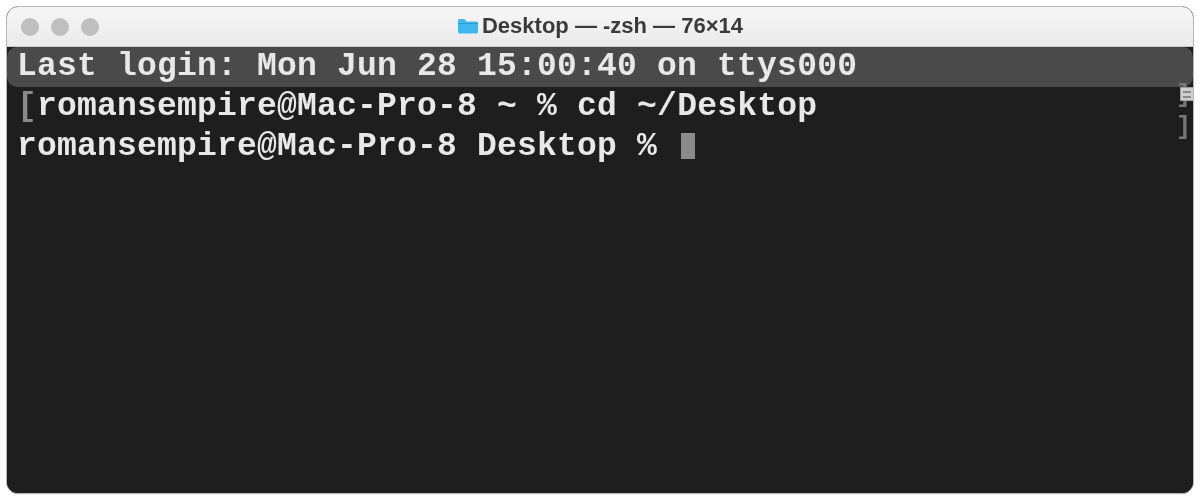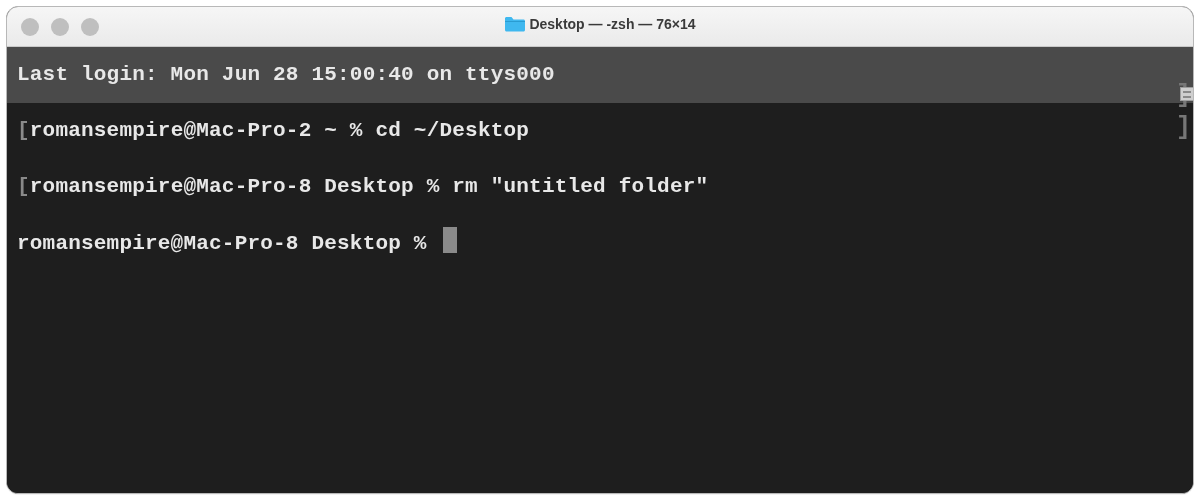--- a/index.html
+++ b/index.html
@@ -45,39 +45,40 @@
     position: absolute;
     left: 0; right: 0;
     text-align: center;
     pointer-events: none;
   }
   .title-inner {
     display: inline-flex;
     align-items: center;
     gap: 3px;
     font-family: -apple-system, Helvetica, Arial, sans-serif;
-    font-size: 14px;
+    font-size: 22px;
     font-weight: 700;
     color: #3a3a3a;
   }
   .folder-icon svg { display:block; }
   .terminal-body {
     position: relative;
     width: 100%;
     height: calc(100% - 40px);
     background: #1e1e1e;
   }
   .line {
-    font-size: 21px;
+    font-size: 33px;
     line-height: 32px;
     letter-spacing: 0.2px;
     color: #e8e8e8;
     white-space: pre;
-    padding: 12px 10px;
+    padding: 4px 10px;
     font-weight: 600;
+    border-radius: 10px;
   }
   .line.highlight {
     background: #4a4a4a;
   }
   .line .bracket {
     color: #8a8a8a;
   }
   .cursor {
     display: inline-block;
     width: 14px;
@@ -135,23 +136,22 @@
           </svg>
         </span>
         <span>Desktop — -zsh — 76×14</span>
       </span>
     </div>
   </div>
 
   <div class="terminal-body">
     <div class="line highlight"><span>Last login: Mon Jun 28 15:00:40 on ttys000</span></div>
 
-    <div class="line"><span class="bracket">[</span><span>romansempire@Mac-Pro-2 ~ % </span><span>cd ~/Desktop</span></div>
+    <div class="line"><span class="bracket">[</span><span>romansempire@Mac-Pro-8 ~ % </span><span>cd ~/Desktop</span></div>
 
-    <div class="line"><span class="bracket">[</span><span>romansempire@Mac-Pro-8 Desktop % </span><span>rm "untitled folder"</span></div>
 
 
     <div class="line"><span>romansempire@Mac-Pro-8 Desktop % </span><span class="cursor"></span></div>
 
     <span class="right-bracket rb1">]</span>
     <span class="right-bracket rb2">]</span>
 
     <div class="scroll-indicator"></div>
   </div>
 

